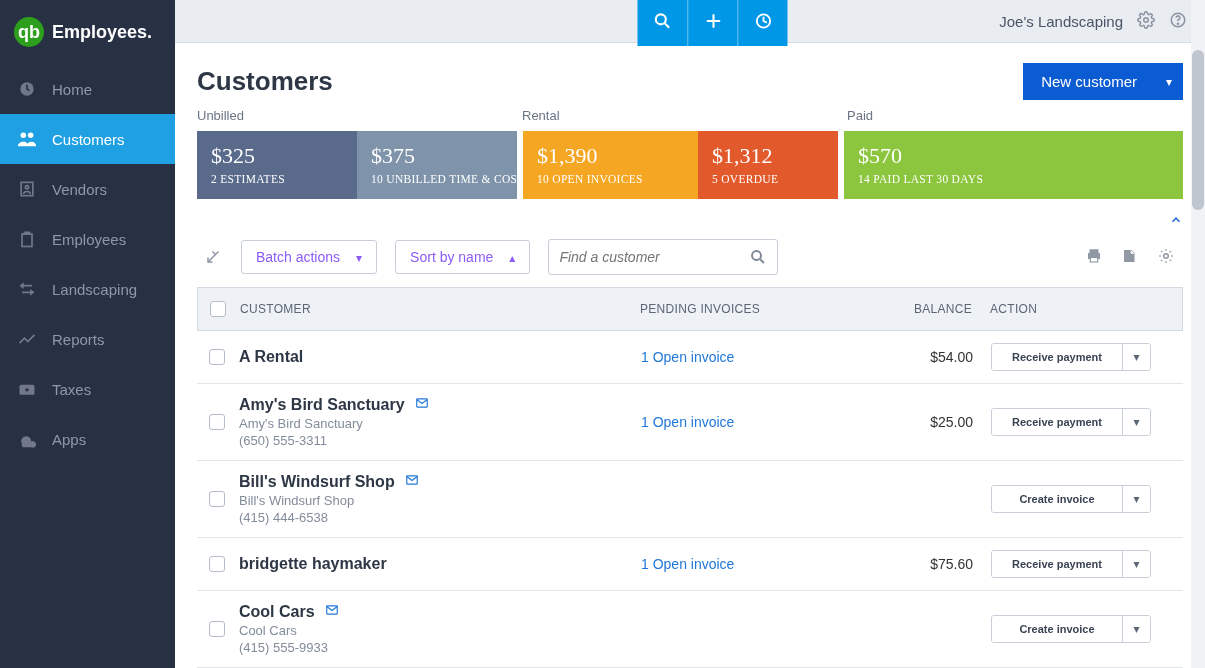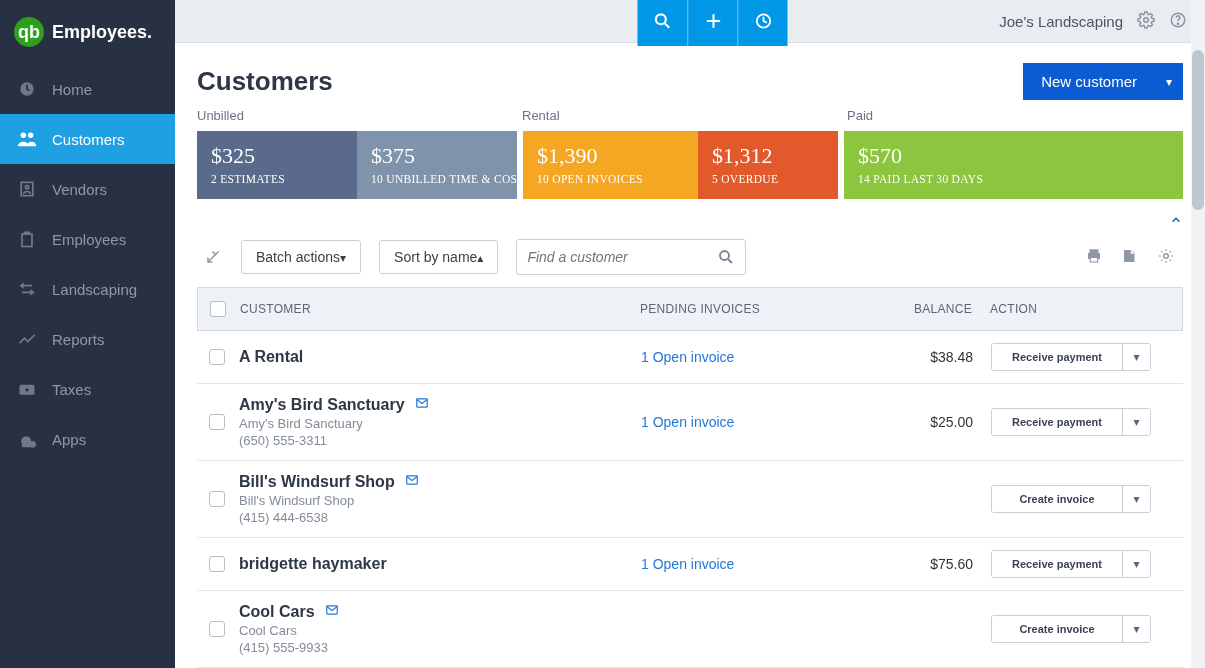--- a/index.html
+++ b/index.html
@@ -47,21 +47,21 @@
 .mb-unbilled2 { background: #7f93ab; width: 160px; }
 .mb-unpaid1  { background: #f5a623; width: 175px; margin-left: 6px; }
 .mb-unpaid2  { background: #e25a2b; width: 140px; }
 .mb-paid     { background: #8cc63f; flex: 1; margin-left: 6px; }
 
 
 .list-area { margin: 40px 22px 0 22px; position: relative; }
 .collapse-caret { position: absolute; right: 0; top: -26px; color: #2a6fd6; cursor: pointer; }
 .list-toolbar { display: flex; align-items: center; gap: 18px; padding: 0 8px 12px 8px; }
 .tb-icon { color: #9098a4; cursor: pointer; }
-.tb-btn { border: 1px solid #c9cfd8; background: #fff; border-radius: 3px; padding: 8px 14px; font-size: 14px; color: #404040; cursor: pointer; display: flex; align-items: center; gap: 0; }
+.tb-btn { border: 1px solid #c9cfd8; background: #fff; border-radius: 3px; padding: 8px 14px; font-size: 14px; color: #8b5cf6; cursor: pointer; display: flex; align-items: center; gap: 16px; }
 .search-box { border: 1px solid #c9cfd8; border-radius: 3px; display: flex; align-items: center; padding: 0 10px; width: 230px; height: 36px; }
 .search-box input { border: none; outline: none; flex: 1; font-size: 14px; font-style: italic; color: #8f97a8; background: transparent; }
 .tb-right { margin-left: auto; display: flex; align-items: center; gap: 18px; color: #9098a4; }
 
 
 .tbl-head { display: flex; align-items: center; background: #eef1f5; border: 1px solid #d4dae1; height: 44px; font-size: 12px; color: #5b6677; padding: 0 12px; letter-spacing: 0.3px; }
 .col-chk { width: 30px; display: flex; align-items: center; }
 .col-cust { flex: 1.5; }
 .col-pending { width: 240px; }
 .col-balance { width: 110px; text-align: right; padding-right: 18px; }
@@ -308,21 +308,21 @@
 
       <div class="tbl-body" id="tbl-body">
           <div class="row">
             <div class="col-chk">
               <span class="chk"></span>
             </div>
             <div class="col-cust">
               <div class="cust-name">A Rental</div>
             </div>
             <div class="col-pending"><span class="pending-link">1 Open invoice</span></div>
-            <div class="col-balance balance-val">$38.48</div>
+            <div class="col-balance balance-val">$54.00</div>
             <div class="col-action">
               <div class="action-btn">
                 <div class="action-main">Receive payment</div>
                 <div class="action-caret caret-down"></div>
               </div>
             </div>
           </div>
           <div class="row">
             <div class="col-chk">
               <span class="chk"></span>

